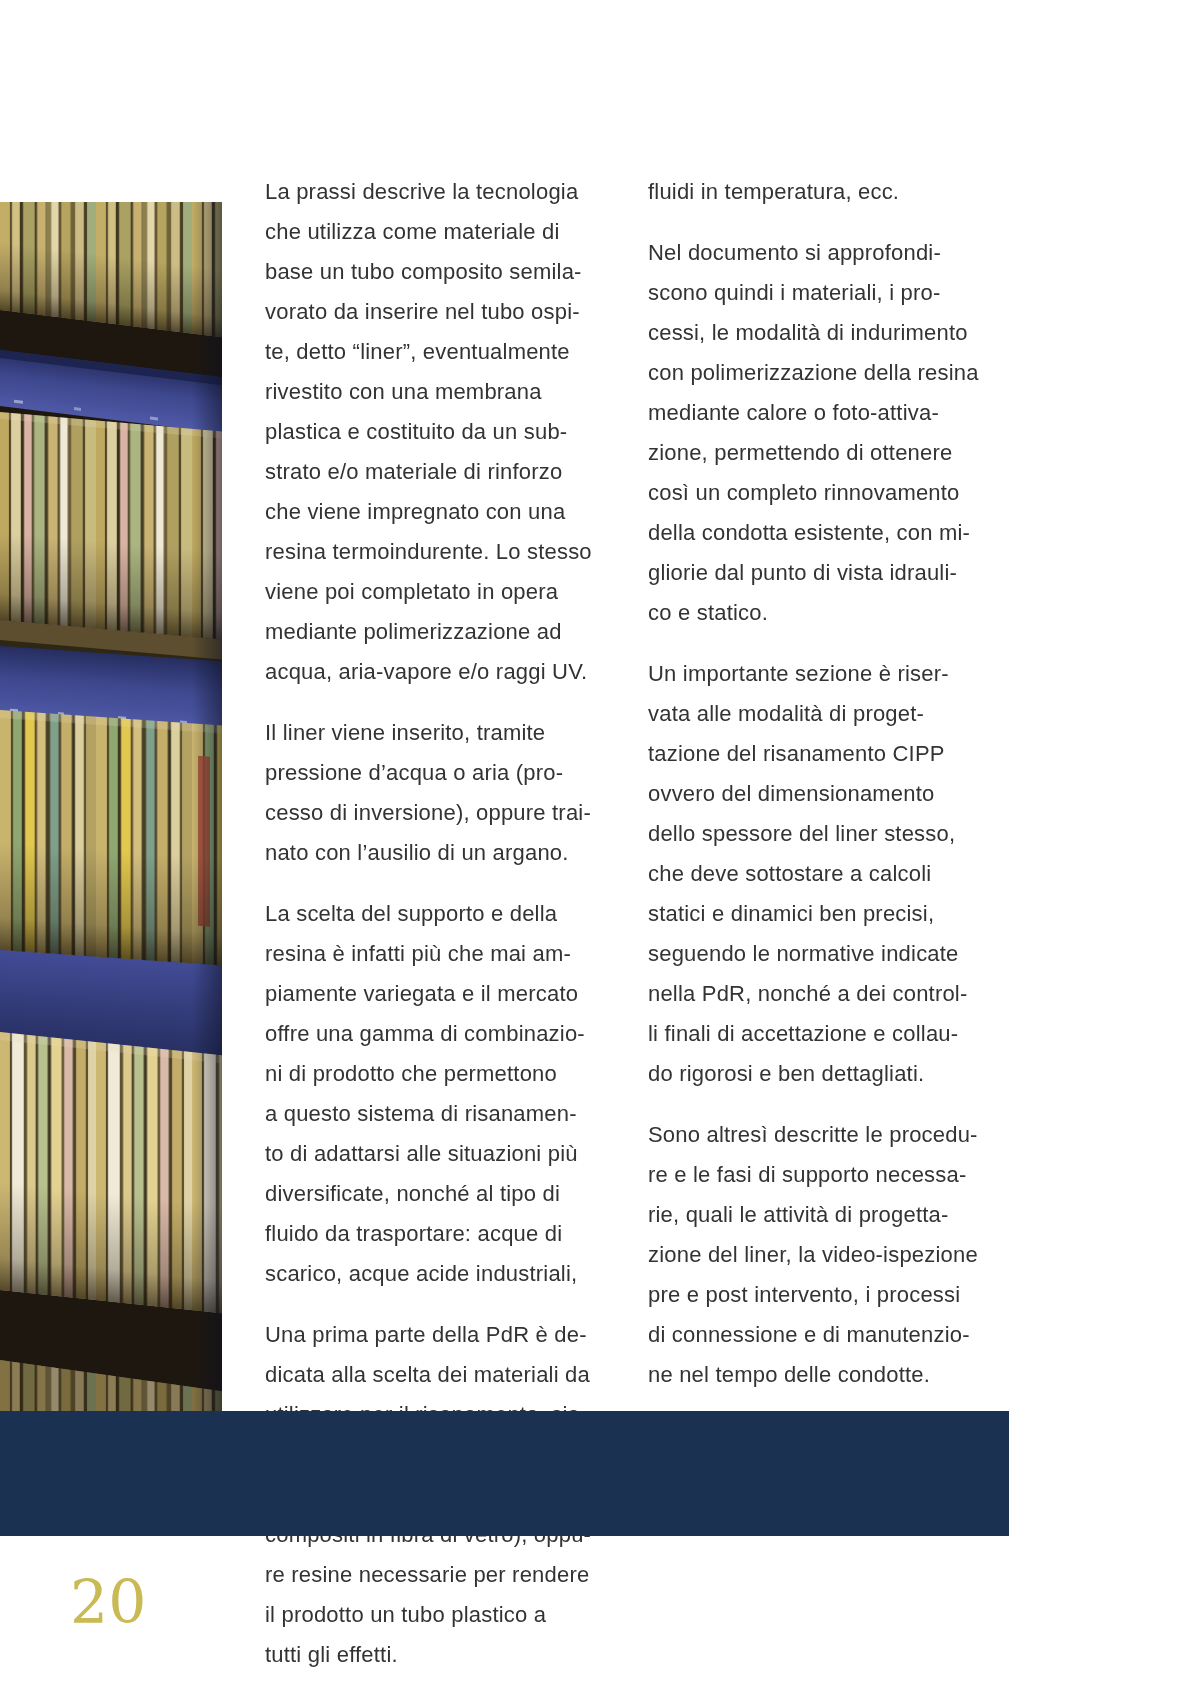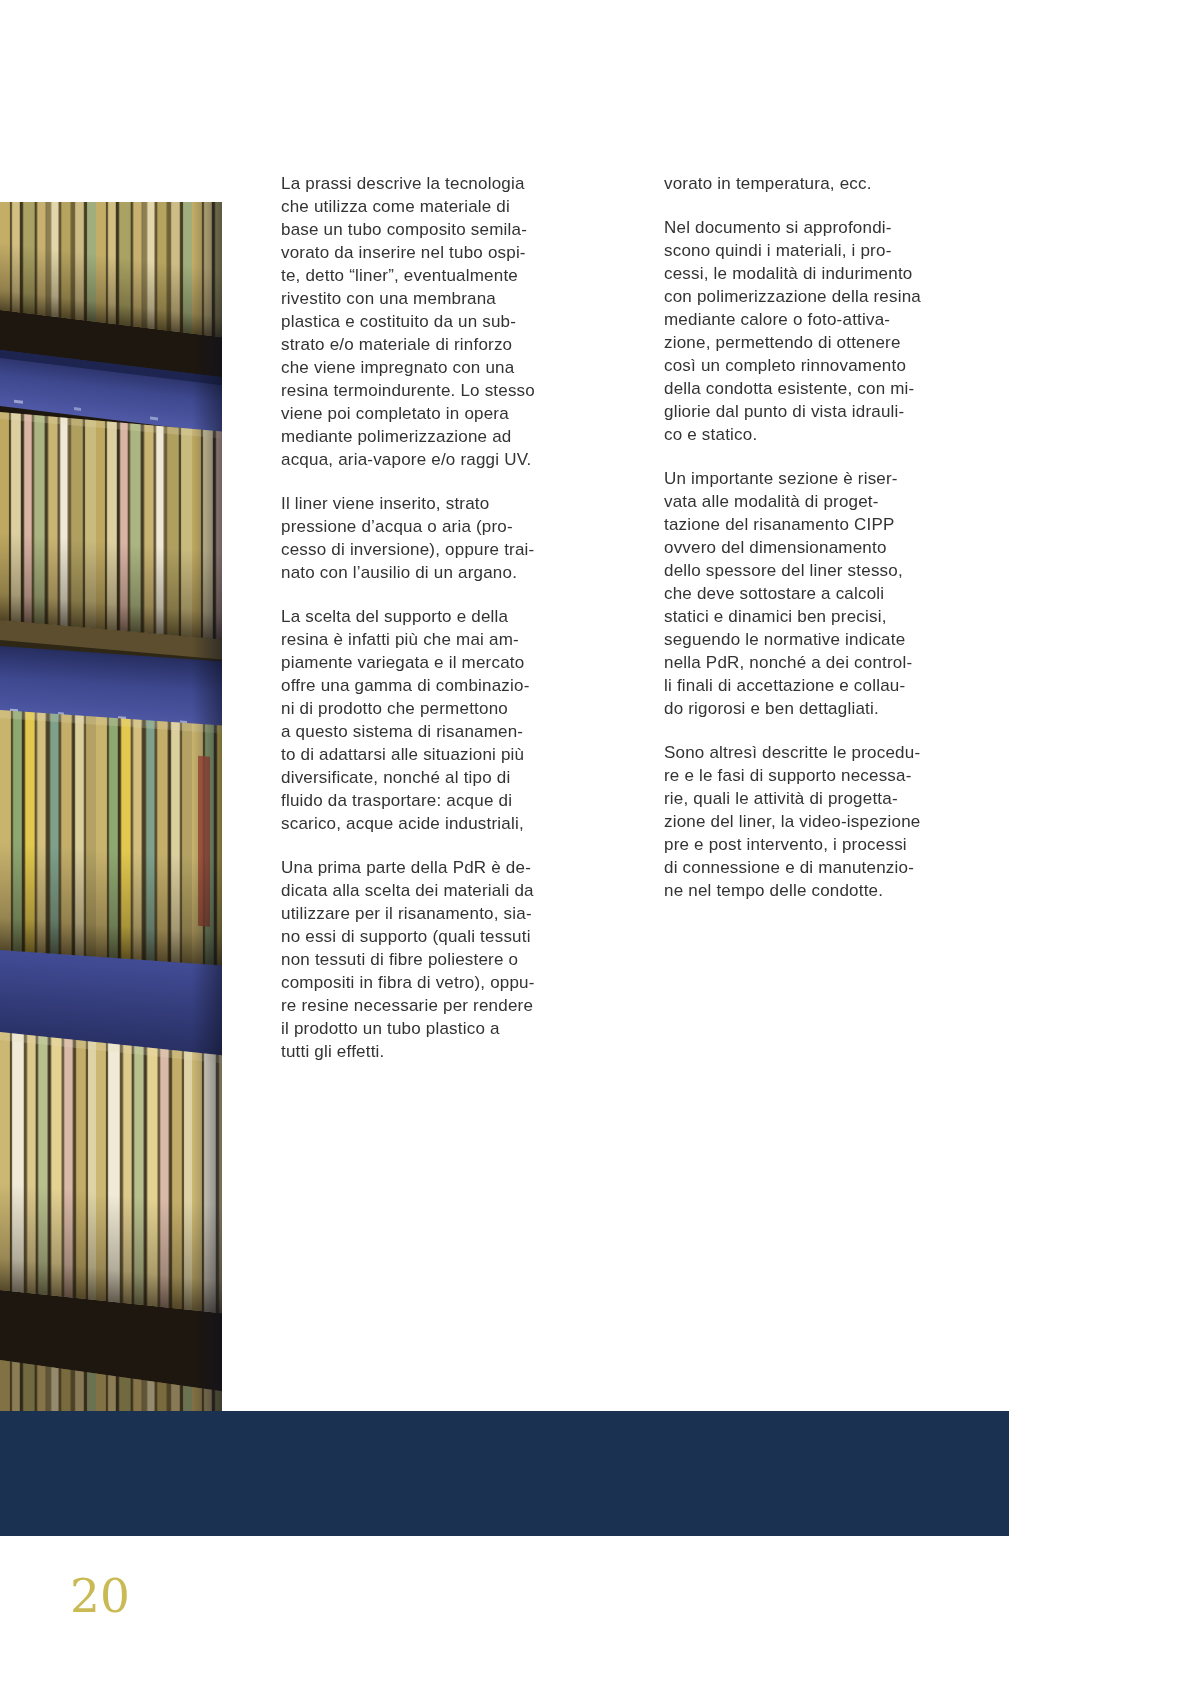--- a/index.html
+++ b/index.html
@@ -24,38 +24,38 @@
     overflow: hidden;
   }
   .photo svg { display: block; width: 100%; height: 100%; }
 
   .columns {
     position: absolute; left: 265px; top: 172px;
     display: flex;
   }
   .col { width: 383px; }
   .col p {
-    margin: 0 0 21px 16px;
-    font-size: 17px;
-    line-height: 23px;
+    margin: 0 0 21px 0;
+    font-size: 22px;
+    line-height: 40px;
     letter-spacing: 0.2px;
     color: var(--text);
     white-space: pre;
   }
 
   .band {
     position: absolute; left: 0; top: 1411px;
     width: 1009px; height: 125px;
     background: var(--band);
   }
 
   .page-number {
     position: absolute; left: 70px; top: 1572px;
     font-family: "DejaVu Serif", serif;
-    font-size: 47px; line-height: 1;
+    font-size: 60px; line-height: 1;
     color: var(--page-number);
   }
 </style>
 </head>
 <body>
 
 <div class="page">
 
   <div class="photo">
     <svg viewBox="0 0 222 1209" preserveAspectRatio="none">
@@ -213,21 +213,21 @@
 vorato da inserire nel tubo ospi-
 te, detto “liner”, eventualmente
 rivestito con una membrana
 plastica e costituito da un sub-
 strato e/o materiale di rinforzo
 che viene impregnato con una
 resina termoindurente. Lo stesso
 viene poi completato in opera
 mediante polimerizzazione ad
 acqua, aria-vapore e/o raggi UV.</p>
-      <p>Il liner viene inserito, strato
+      <p>Il liner viene inserito, tramite
 pressione d’acqua o aria (pro-
 cesso di inversione), oppure trai-
 nato con l’ausilio di un argano.</p>
       <p>La scelta del supporto e della
 resina è infatti più che mai am-
 piamente variegata e il mercato
 offre una gamma di combinazio-
 ni di prodotto che permettono
 a questo sistema di risanamen-
 to di adattarsi alle situazioni più
@@ -238,21 +238,21 @@
 dicata alla scelta dei materiali da
 utilizzare per il risanamento, sia-
 no essi di supporto (quali tessuti
 non tessuti di fibre poliestere o
 compositi in fibra di vetro), oppu-
 re resine necessarie per rendere
 il prodotto un tubo plastico a
 tutti gli effetti.</p>
     </section>
     <section class="col">
-      <p>vorato in temperatura, ecc.</p>
+      <p>fluidi in temperatura, ecc.</p>
       <p>Nel documento si approfondi-
 scono quindi i materiali, i pro-
 cessi, le modalità di indurimento
 con polimerizzazione della resina
 mediante calore o foto-attiva-
 zione, permettendo di ottenere
 così un completo rinnovamento
 della condotta esistente, con mi-
 gliorie dal punto di vista idrauli-
 co e statico.</p>

